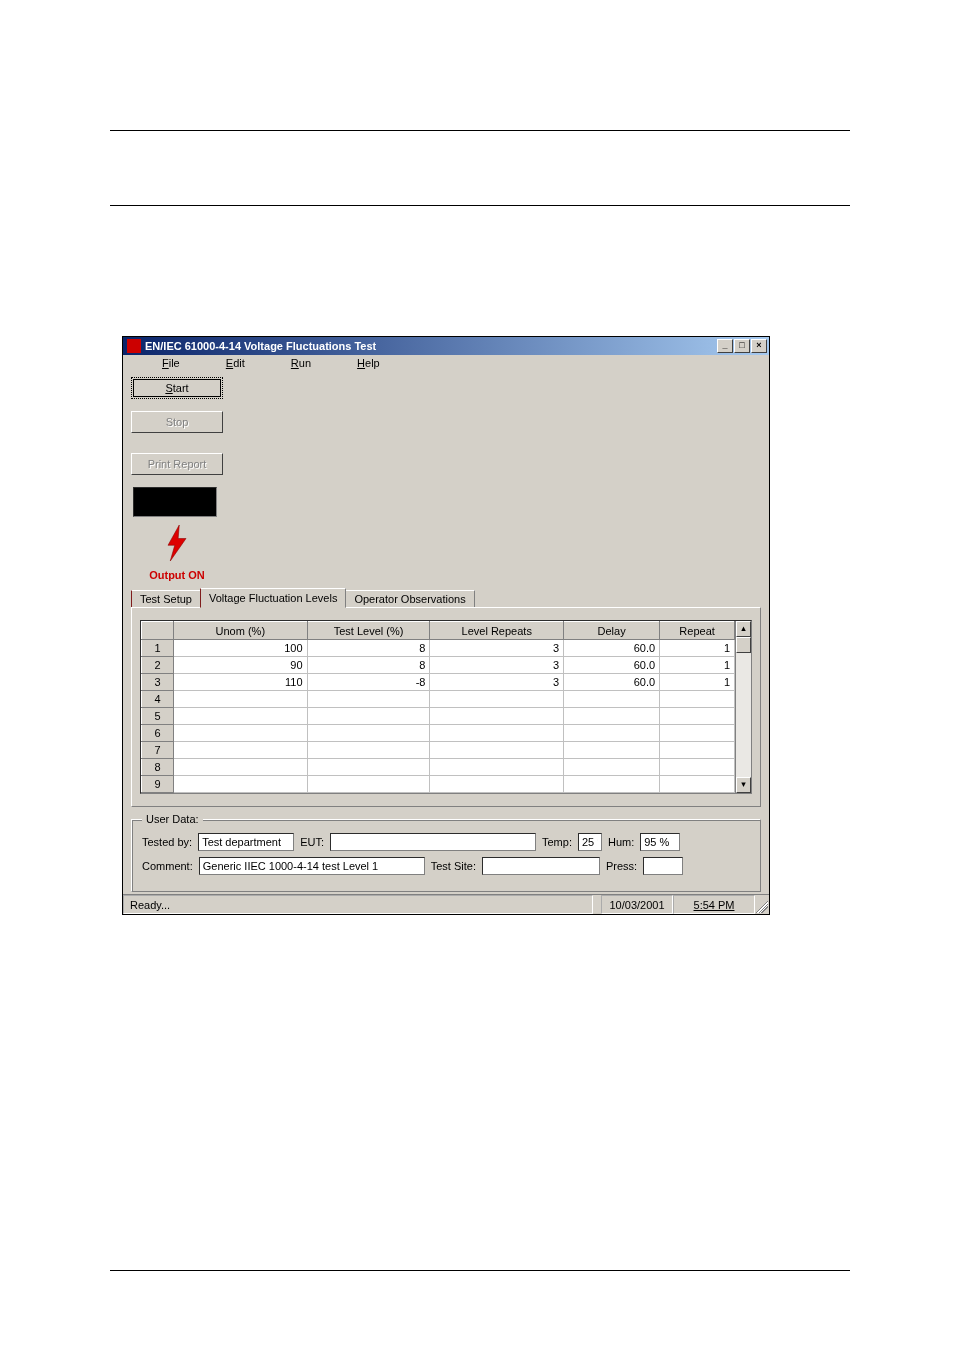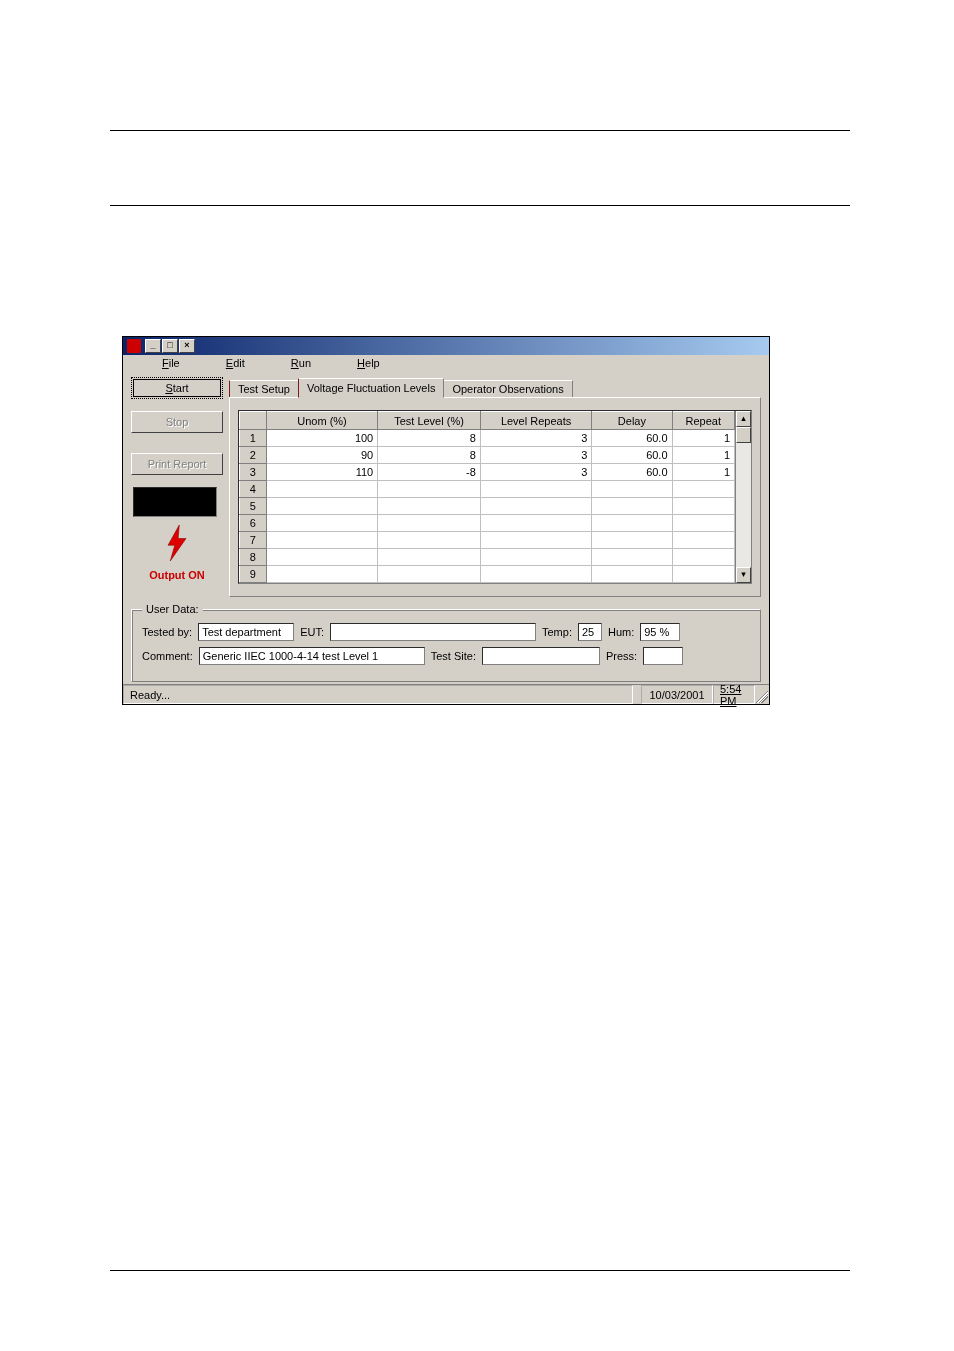--- a/index.html
+++ b/index.html
@@ -75,20 +75,21 @@
     .menubar span u { text-decoration: underline; }
 
     .content {
       padding: 6px 8px 2px 8px;
       display: flex;
       flex-direction: column;
     }
     .upper {
       display: flex;
       gap: 6px;
+      flex-direction: column;
     }
     .left-col {
       display: flex;
       flex-direction: column;
       gap: 4px;
       width: 92px;
     }
     .btn {
       background: #d4d0c8;
       border-top: 1px solid #fff;
@@ -286,21 +287,21 @@
       height: 20px;
     }
     .statusbar .pane {
       border: 1px inset #fff;
       padding: 2px 6px;
       display: flex;
       align-items: center;
     }
     .statusbar .pane.ready { flex: 1; }
     .statusbar .pane.date { width: 72px; justify-content: center; margin-left: 8px; }
-    .statusbar .pane.time { width: 42px; justify-content: center; text-decoration: underline; }
+    .statusbar .pane.time { width: 82px; justify-content: center; text-decoration: underline; }
     .statusbar .grip {
       width: 14px;
       position: relative;
     }
     .statusbar .grip::after {
       content: '';
       position: absolute;
       right: 1px; bottom: 1px;
       width: 12px; height: 12px;
       background:
@@ -311,20 +312,21 @@
 <body>
 
 <hr class="page-hr hr1">
 <hr class="page-hr hr2">
 <hr class="page-hr hr3">
 
 <div class="window">
 
   <div class="titlebar">
     <span class="app-icon"></span>
+    <span class="title-text">EN/IEC 61000-4-14 Voltage Fluctuations Test</span>
     <div class="win-controls">
       <div class="win-btn">_</div>
       <div class="win-btn">□</div>
       <div class="win-btn">×</div>
     </div>
   </div>
 
   <div class="menubar">
     <span><u>F</u>ile</span>
     <span><u>E</u>dit</span>

